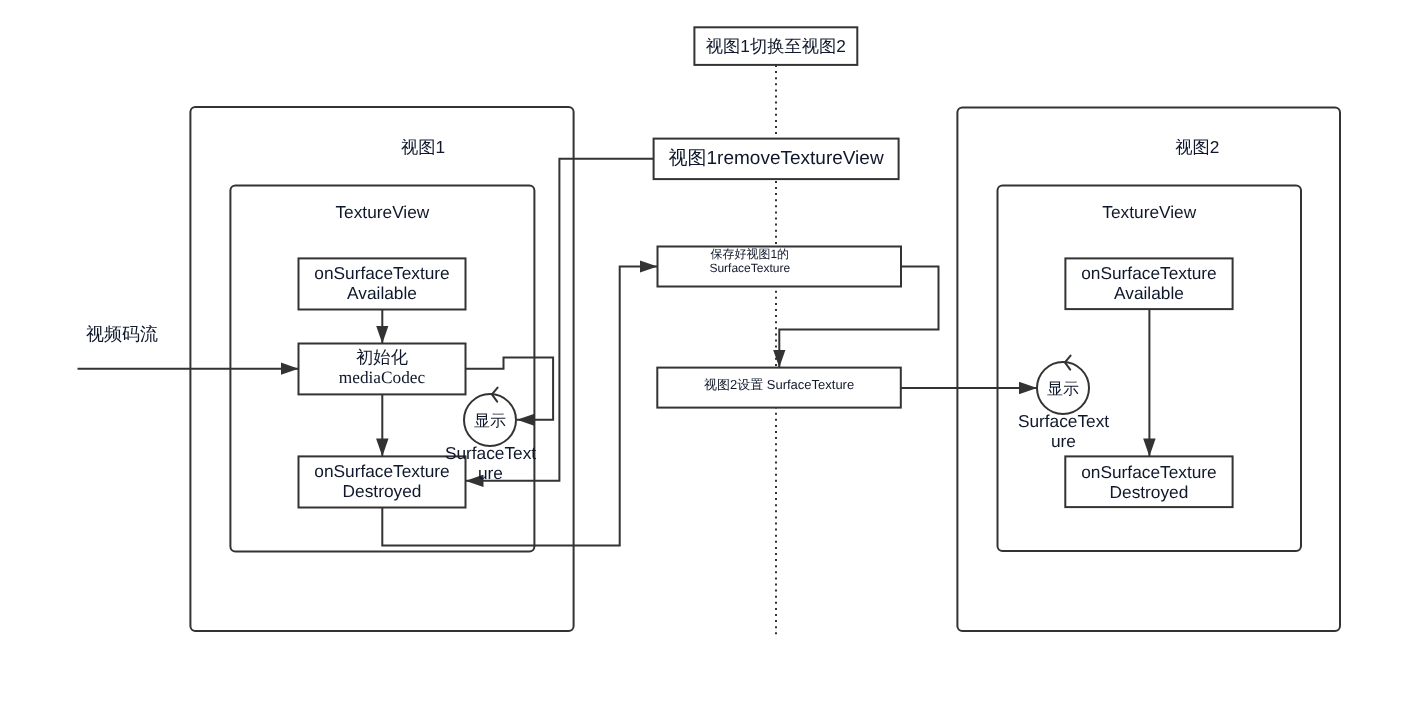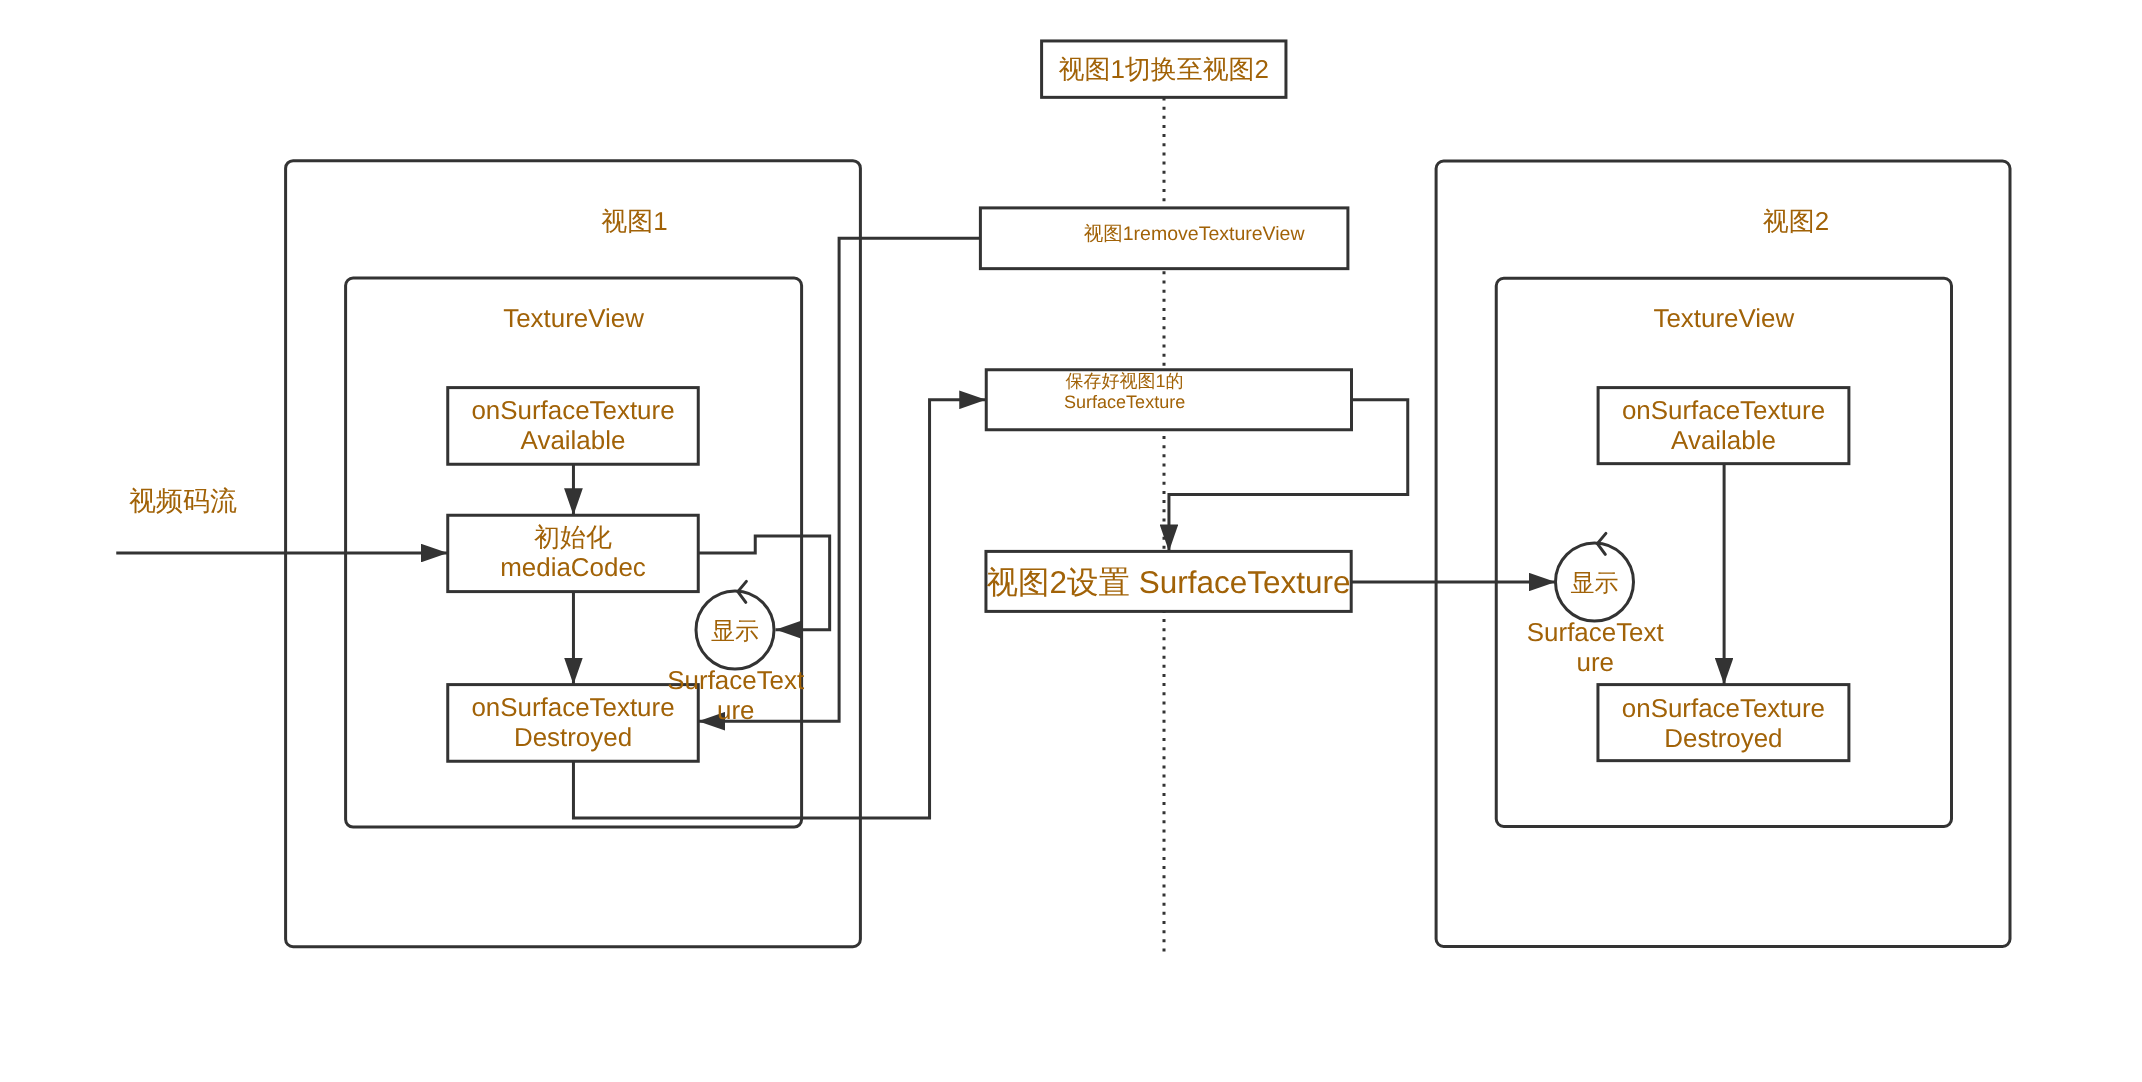--- a/index.html
+++ b/index.html
@@ -1,20 +1,20 @@
 <!DOCTYPE html>
 <html><head>
 <meta charset="utf-8">
 <style>
   html,body{margin:0;padding:0;background:#ffffff;}
   body{width:1428px;height:721px;overflow:hidden;
        font-family:"Liberation Sans","DejaVu Sans",sans-serif;}
   #stage{position:relative;width:1428px;height:721px;background:#fff;}
   svg#shapes{position:absolute;left:0;top:0;width:1428px;height:721px;}
-  .lbl{position:absolute;color:#a16207;text-align:center;line-height:1.17;
+  .lbl{position:absolute;color:#0f172a;text-align:center;line-height:1.17;
        white-space:pre;-webkit-font-smoothing:antialiased;
        text-rendering:geometricPrecision;}
 </style>
 </head>
 <body>
 
 <div id="stage">
 
 <svg id="shapes" viewBox="0 0 1428 721" xmlns="http://www.w3.org/2000/svg">
   <defs>
@@ -62,29 +62,29 @@
       </g>
 </svg>
 
 <div id="labels">
       <div class="lbl" style="left: 190.4px; top: 137px; width: 383.2px; font-size: 17.3px; margin-left: 41px;">视图1</div>
       <div class="lbl" style="left: 230.4px; top: 202px; width: 304px; font-size: 17.3px;">TextureView</div>
       <div class="lbl" style="left: 1006px; top: 137.3px; width: 382.6px; font-size: 17.3px;">视图2</div>
       <div class="lbl" style="left: 997.5px; top: 202.1px; width: 303.5px; font-size: 17.3px;">TextureView</div>
       <div class="lbl" style="left: 298.5px; top: 262.7px; width: 167px; font-size: 17.3px;">onSurfaceTexture
 Available</div>
-      <div class="lbl" style="left: 298.5px; top: 347.8px; width: 167px; font-size: 17.3px;">初始化
+      <div class="lbl" style="left: 298.5px; top: 347.8px; width: 167px; font-size: 17.3px; font-family: Liberation Serif, serif;">初始化
 mediaCodec</div>
       <div class="lbl" style="left: 298.5px; top: 460.7px; width: 167px; font-size: 17.3px;">onSurfaceTexture
 Destroyed</div>
       <div class="lbl" style="left: 694.4px; top: 36px; width: 162.9px; font-size: 17.3px;">视图1切换至视图2</div>
-      <div class="lbl" style="left: 653.6px; top: 148px; width: 245px; font-size: 13px; margin-left: 20px;">视图1removeTextureView</div>
+      <div class="lbl" style="left: 653.6px; top: 148px; width: 245px; font-size: 19px;">视图1removeTextureView</div>
       <div class="lbl" style="left: 628px; top: 247px; width: 243.5px; font-size: 12px;">保存好视图1的
 SurfaceTexture</div>
-      <div class="lbl" style="left: 657.3px; top: 377px; width: 243.5px; font-size: 21px;">视图2设置 SurfaceTexture</div>
+      <div class="lbl" style="left: 657.3px; top: 377px; width: 243.5px; font-size: 13px;">视图2设置 SurfaceTexture</div>
       <div class="lbl" style="left: 1065.4px; top: 263px; width: 167.2px; font-size: 17.3px;">onSurfaceTexture
 Available</div>
       <div class="lbl" style="left: 1065.3px; top: 462px; width: 167.3px; font-size: 17.3px;">onSurfaceTexture
 Destroyed</div>
       <div class="lbl" style="left: 464px; top: 413px; width: 52px; font-size: 16px;">显示</div>
       <div class="lbl" style="left: 443px; top: 444px; width: 95px; font-size: 17.3px; line-height: 1.15; white-space: normal; word-break: break-all;">SurfaceTexture</div>
       <div class="lbl" style="left: 1037px; top: 381px; width: 52px; font-size: 16px;">显示</div>
       <div class="lbl" style="left: 1016px; top: 412px; width: 95px; font-size: 17.3px; line-height: 1.15; white-space: normal; word-break: break-all;">SurfaceTexture</div>
       <div class="lbl" style="left: 80px; top: 324px; width: 84px; font-size: 18px;">视频码流</div>
     </div>

